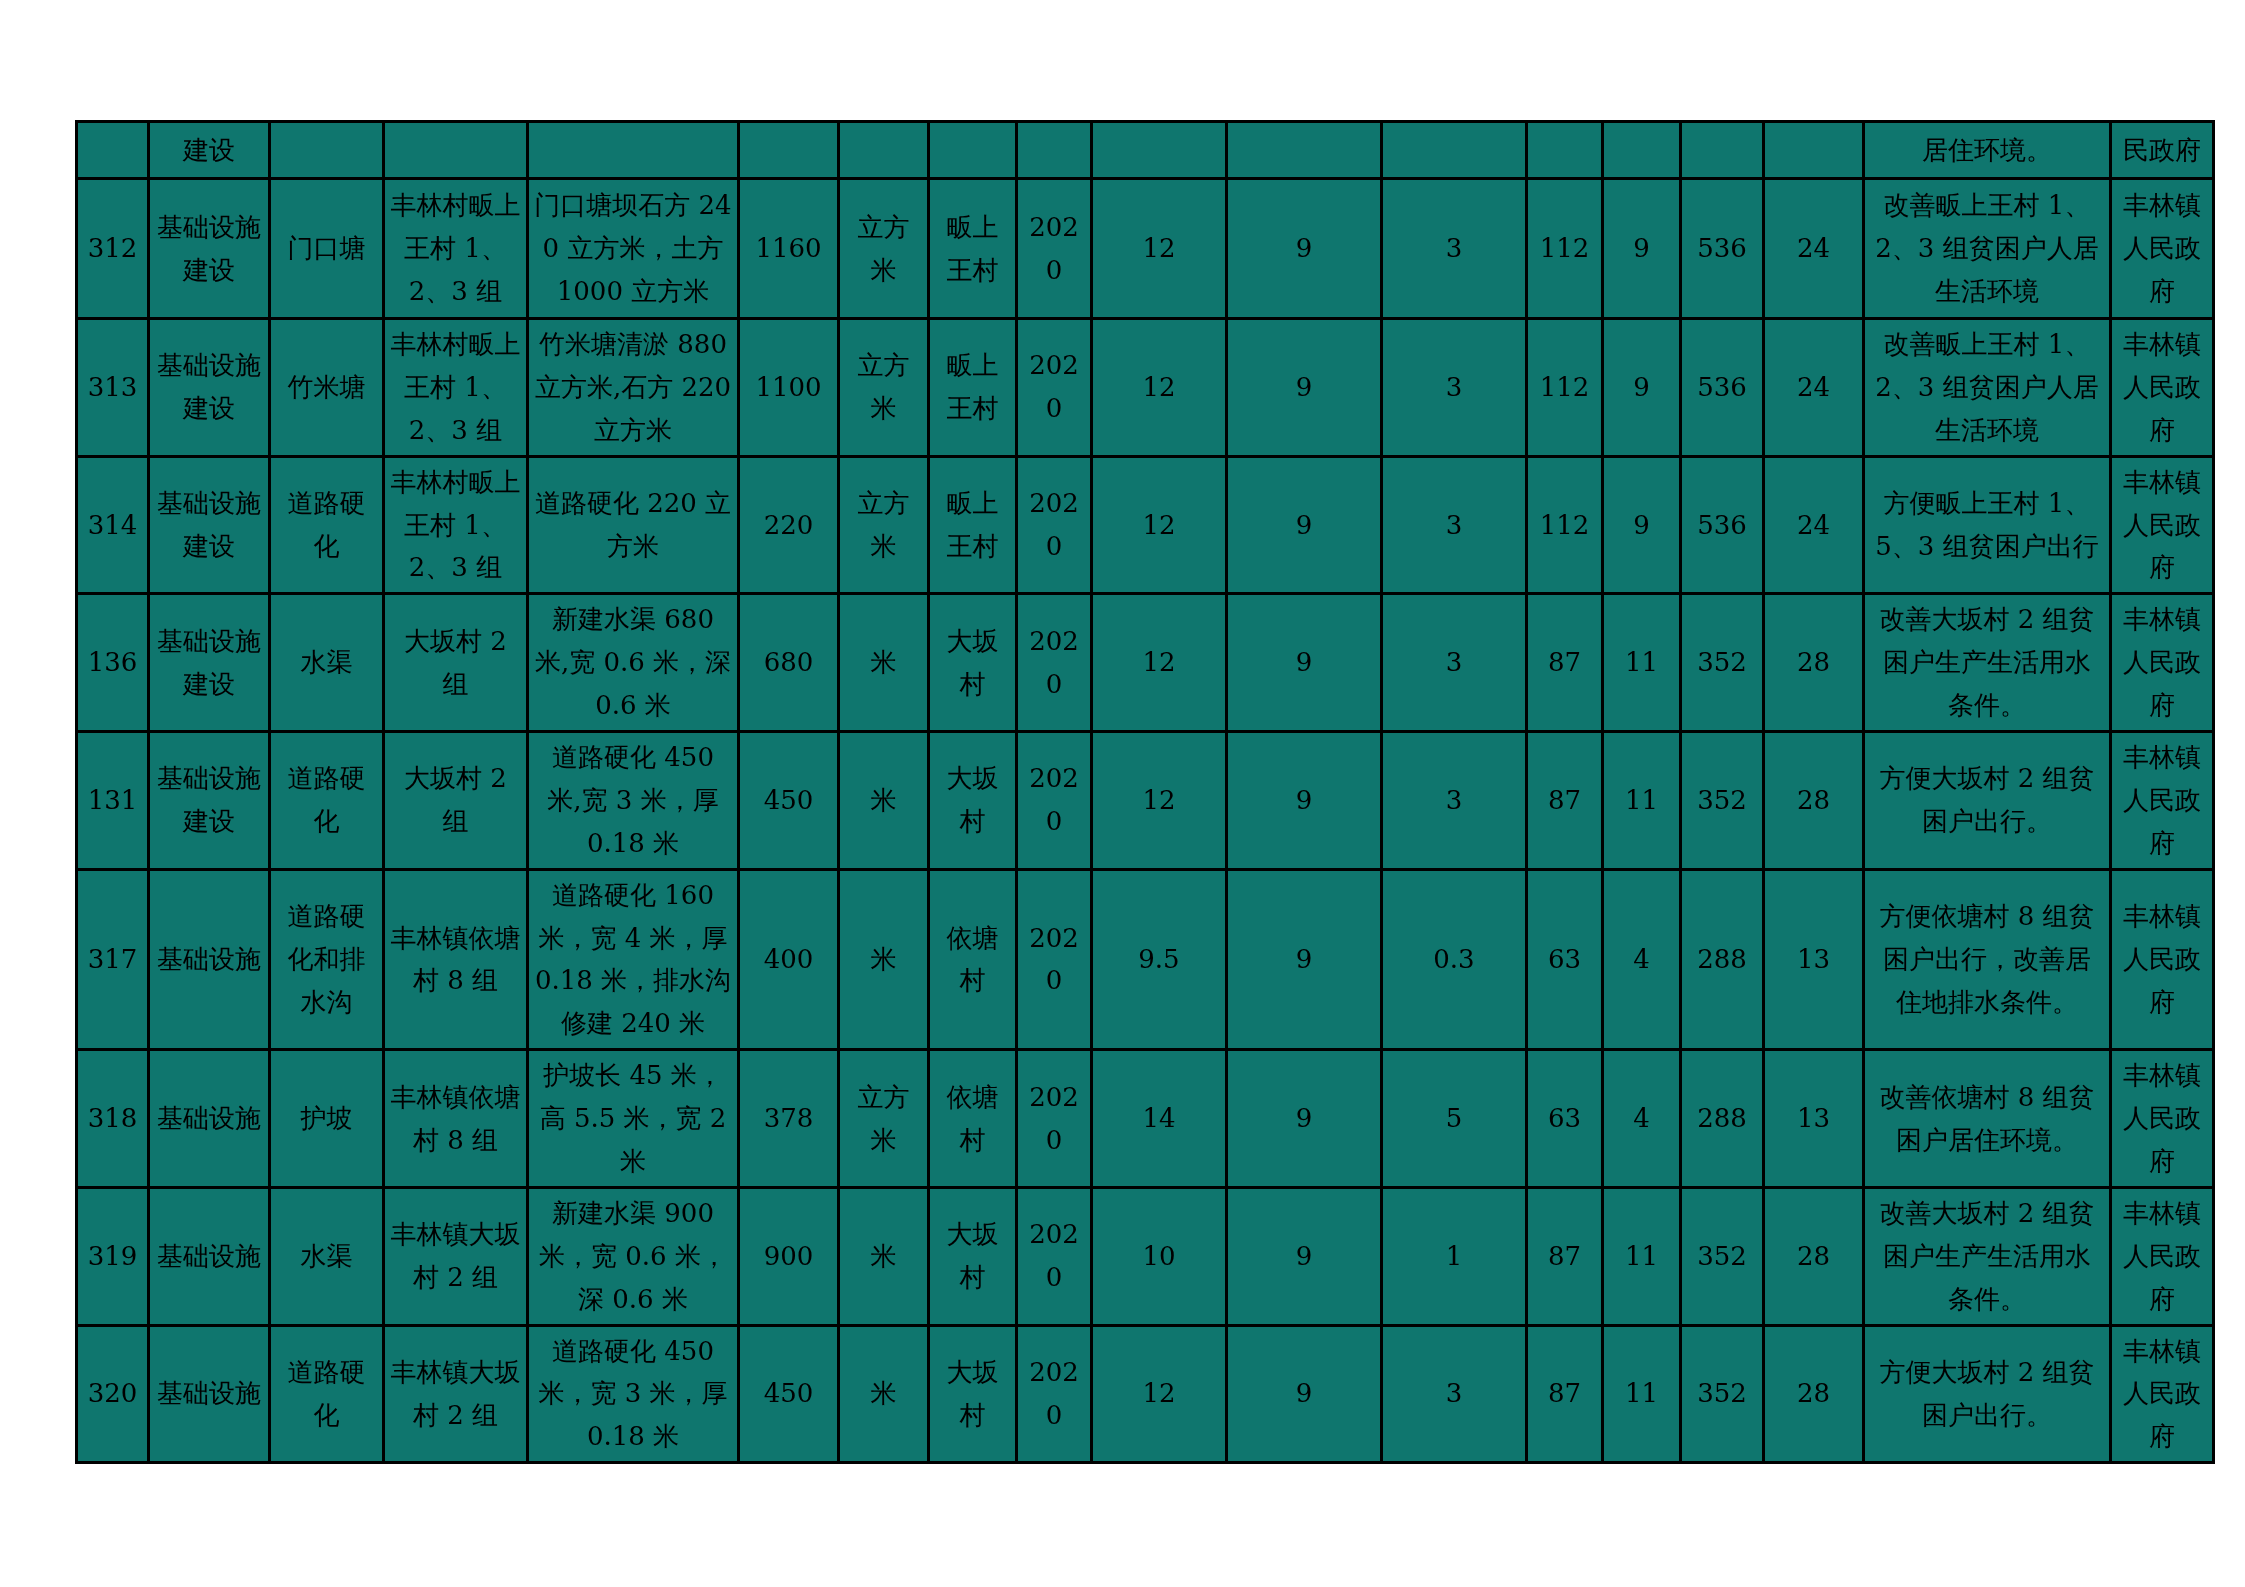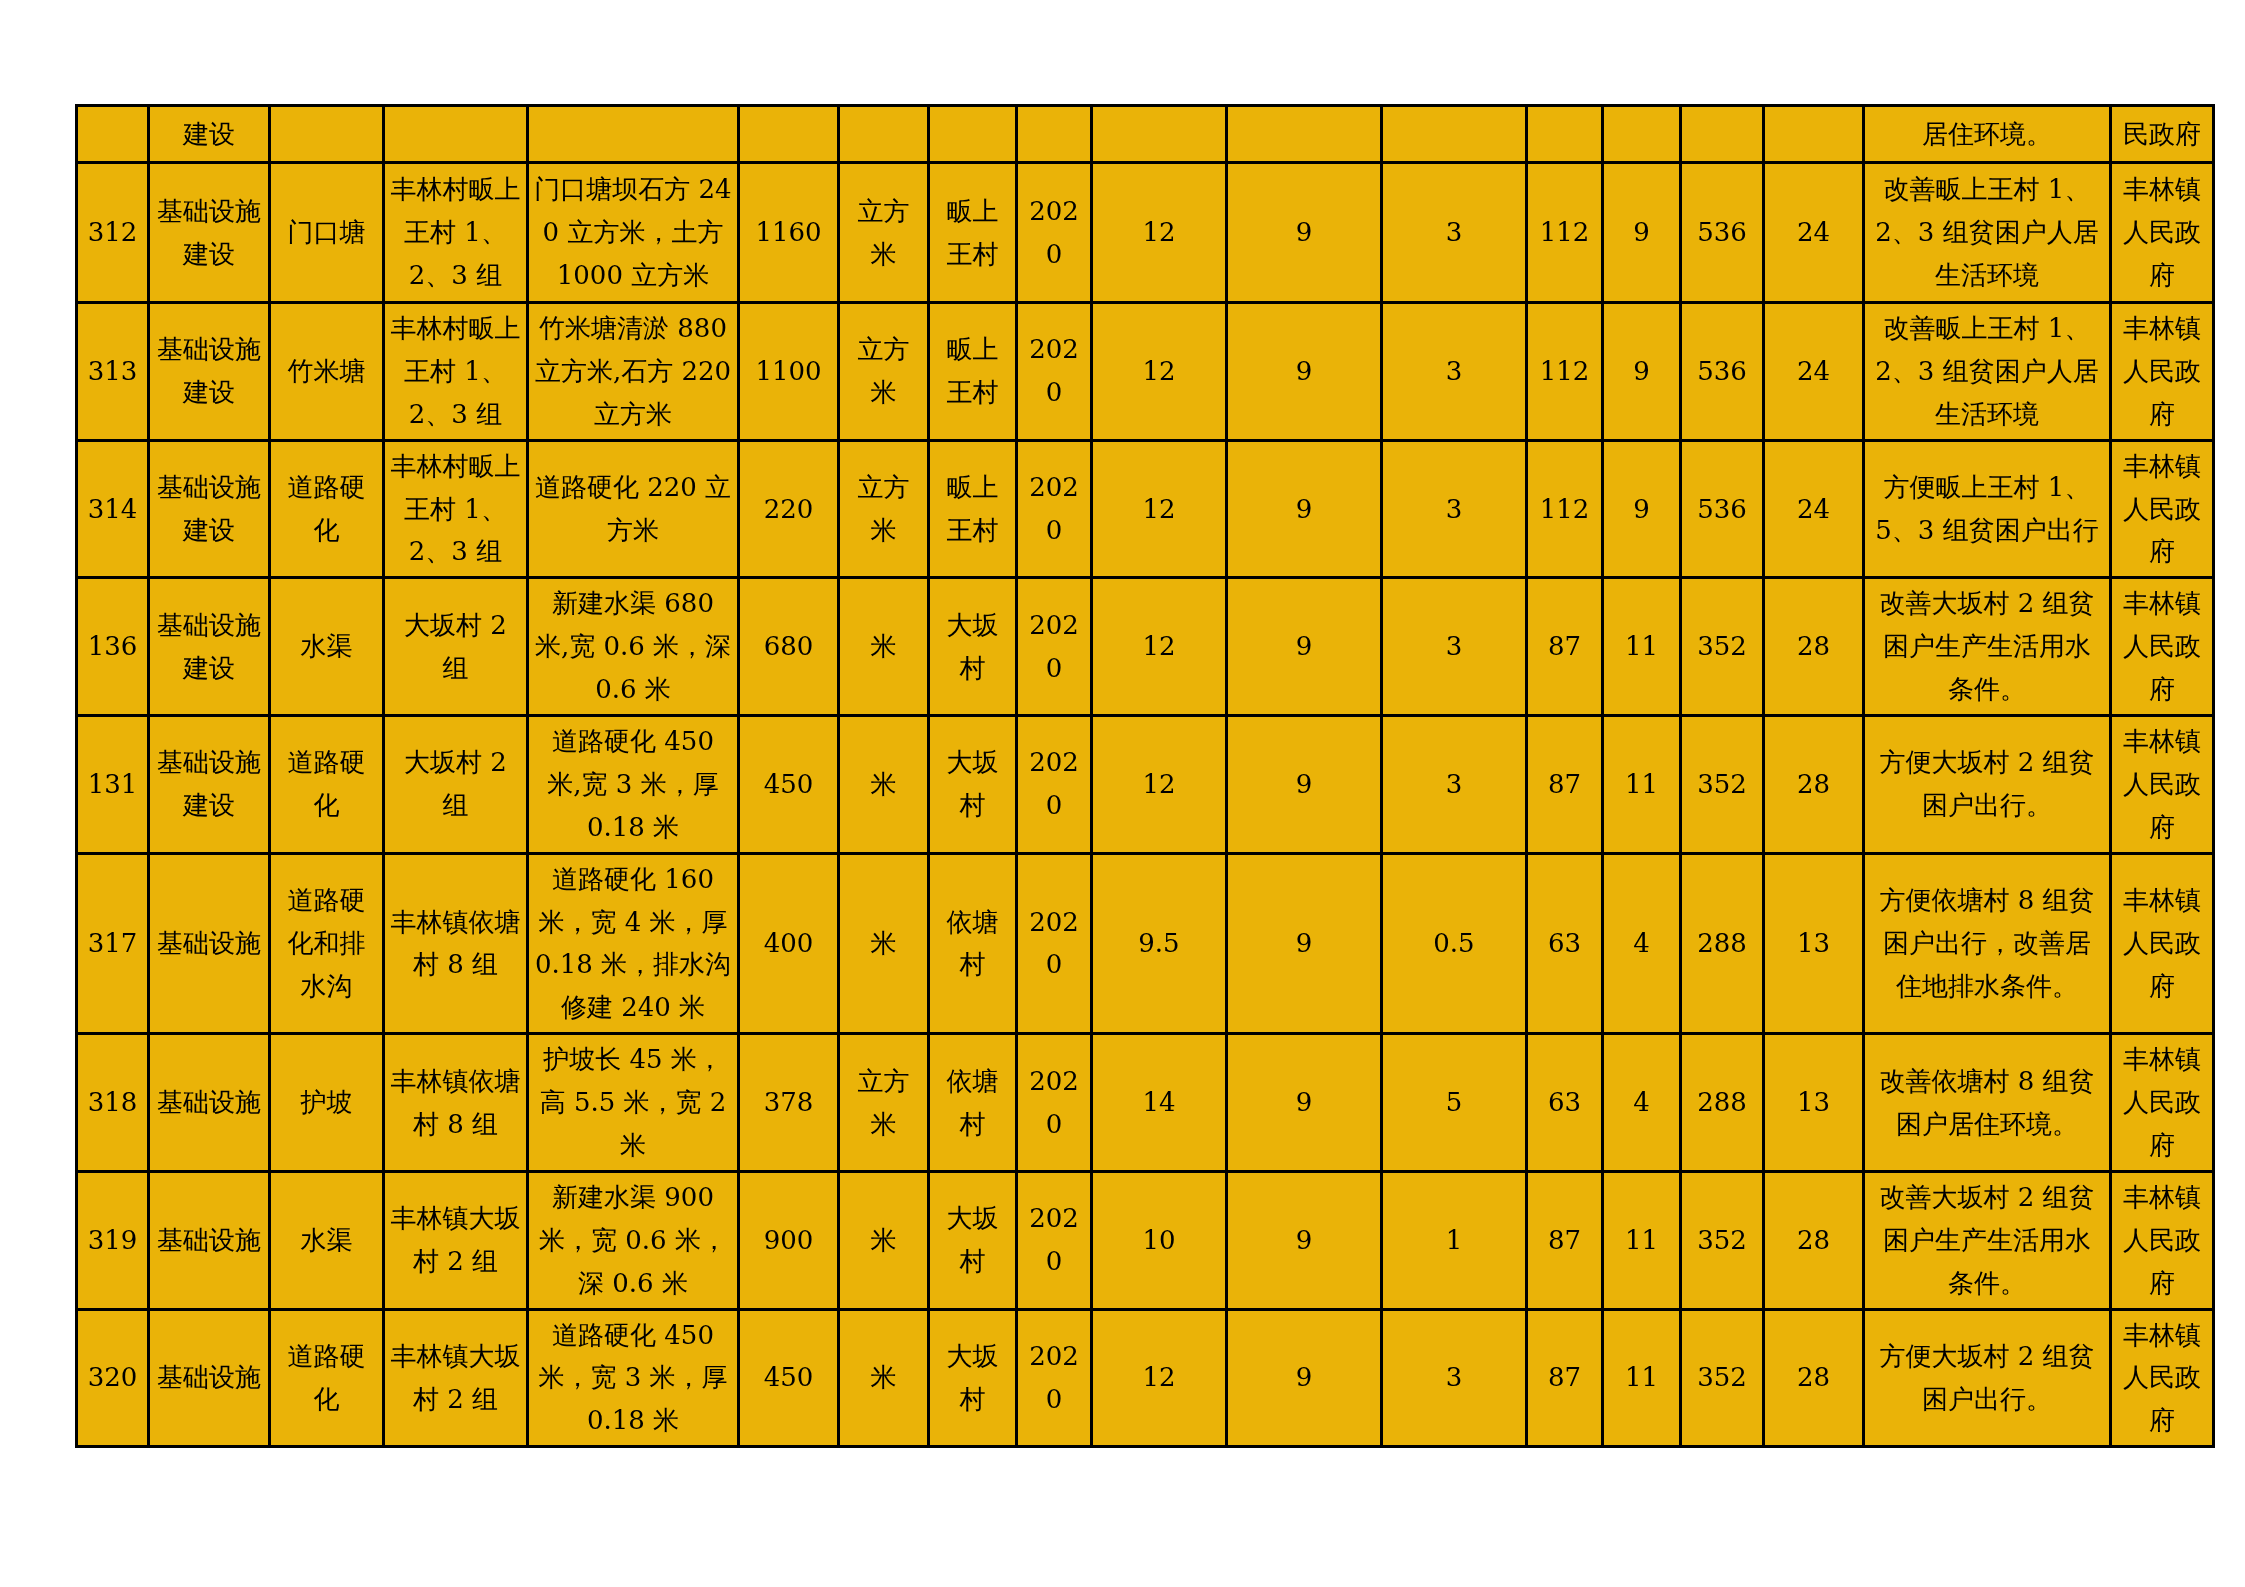--- a/index.html
+++ b/index.html
@@ -10,25 +10,25 @@
   body {
     width: 2245px;
     height: 1587px;
     position: relative;
     font-family: "DejaVu Serif", "Liberation Serif", serif;
     color: #000000;
   }
   table.project-table {
     position: absolute;
     left: 75px;
-    top: 104px;
+    top: 120px;
     width: 2137px;
     border-collapse: collapse;
     table-layout: fixed;
-    background: #eab308;
+    background: #0f766e;
   }
   table.project-table td {
     border: 3px solid #000000;
     text-align: center;
     vertical-align: middle;
     font-size: 26px;
     line-height: 1.65;
     padding: 3px 5px;
     word-break: break-all;
     overflow: hidden;
@@ -201,21 +201,21 @@
           <td>基础设施</td>
           <td>道路硬化和排水沟</td>
           <td>丰林镇依塘村 8 组</td>
           <td>道路硬化 160 米，宽 4 米，厚 0.18 米，排水沟修建 240 米</td>
           <td>400</td>
           <td>米</td>
           <td>依塘村</td>
           <td>2020</td>
           <td>9.5</td>
           <td>9</td>
-          <td>0.5</td>
+          <td>0.3</td>
           <td>63</td>
           <td>4</td>
           <td>288</td>
           <td>13</td>
           <td>方便依塘村 8 组贫困户出行，改善居住地排水条件。</td>
           <td>丰林镇人民政府</td>
         </tr>
         <tr class="r7">
           <td>318</td>
           <td>基础设施</td>

